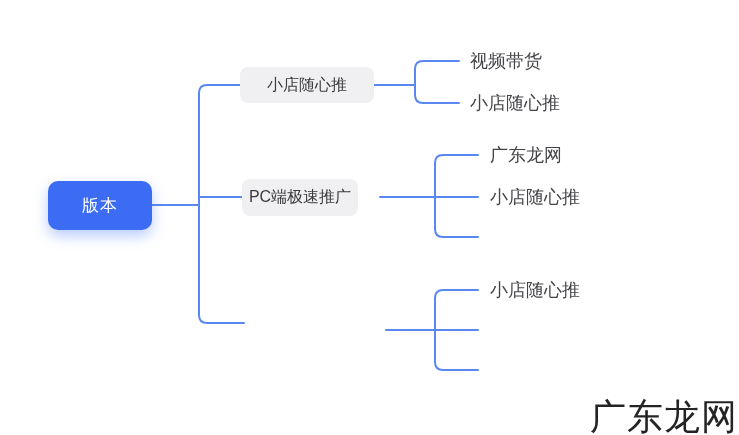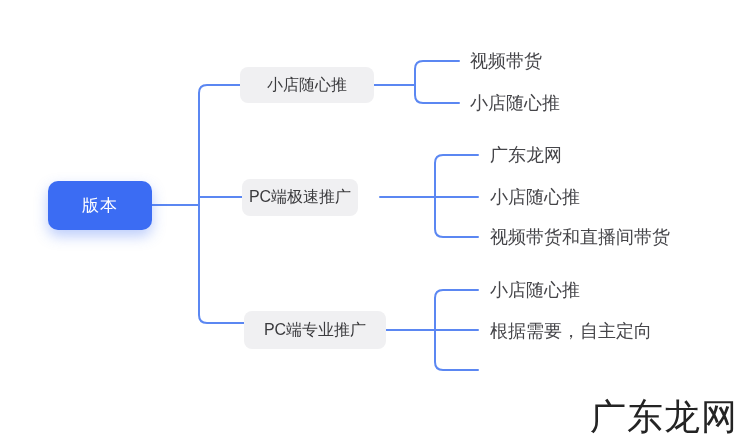--- a/index.html
+++ b/index.html
@@ -93,29 +93,24 @@
   <div class="node root">
     <span>版本</span>
   </div>
 
   <div class="node branch b1">
     <span>小店随心推</span>
   </div>
   <div class="node branch b2">
     <span>PC端极速推广</span>
   </div>
-  <div class="node branch b3">
-    <span>PC端专业推广</span>
-  </div>
 
   <div class="leaf" style="left:470px;top:61px">视频带货</div>
   <div class="leaf" style="left:470px;top:103px">小店随心推</div>
 
   <div class="leaf" style="left:490px;top:155px">广东龙网</div>
   <div class="leaf" style="left:490px;top:197px">小店随心推</div>
-  <div class="leaf" style="left:490px;top:237px">视频带货和直播间带货</div>
 
   <div class="leaf" style="left:490px;top:290px">小店随心推</div>
-  <div class="leaf" style="left:490px;top:331px">根据需要，自主定向</div>
 
   <div class="watermark">广东龙网</div>
 
 </div>
 
 </body></html>

